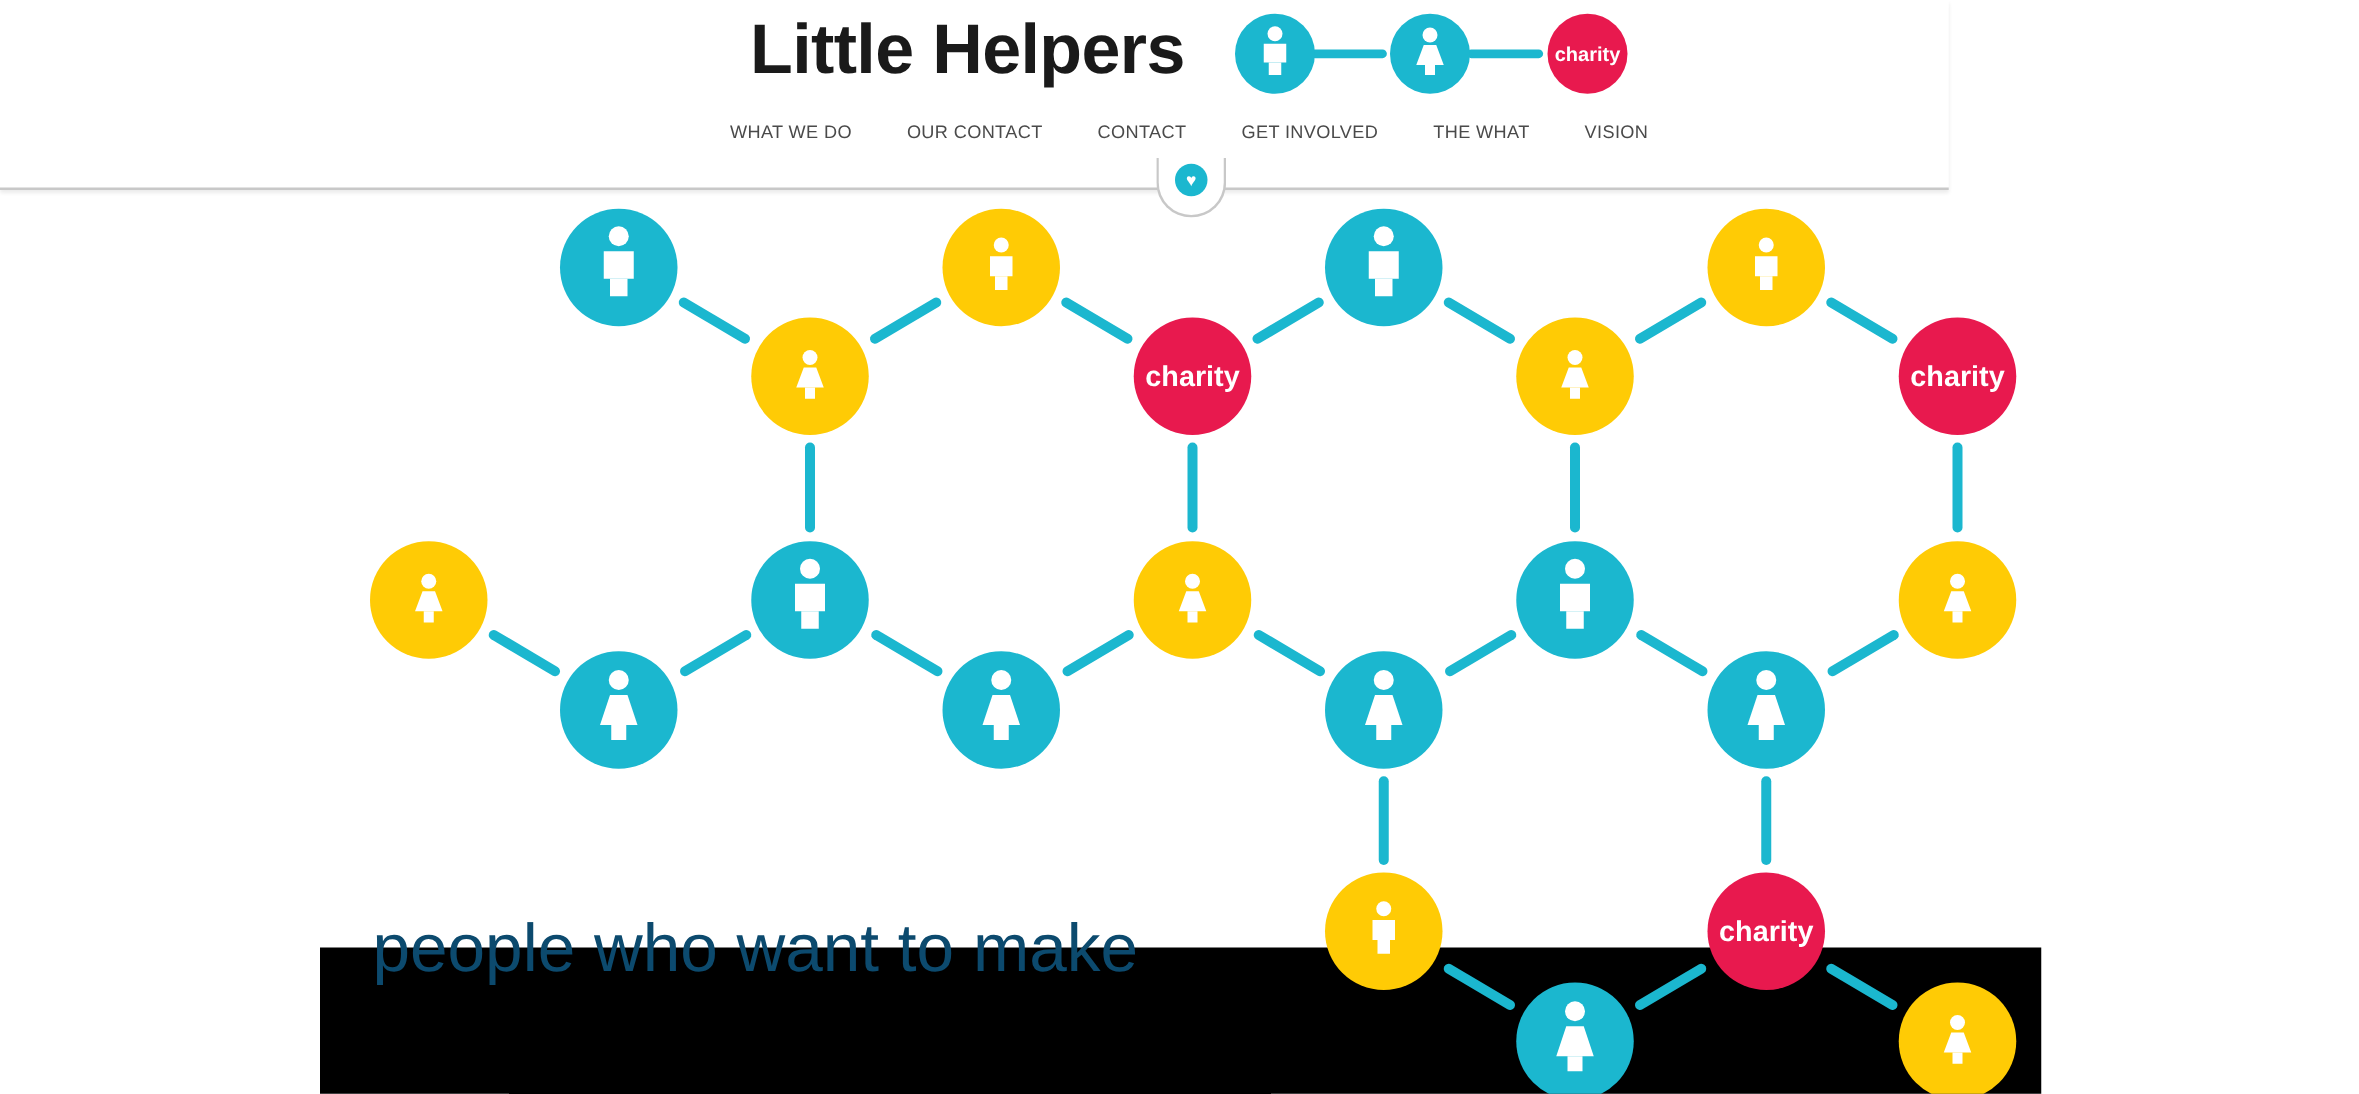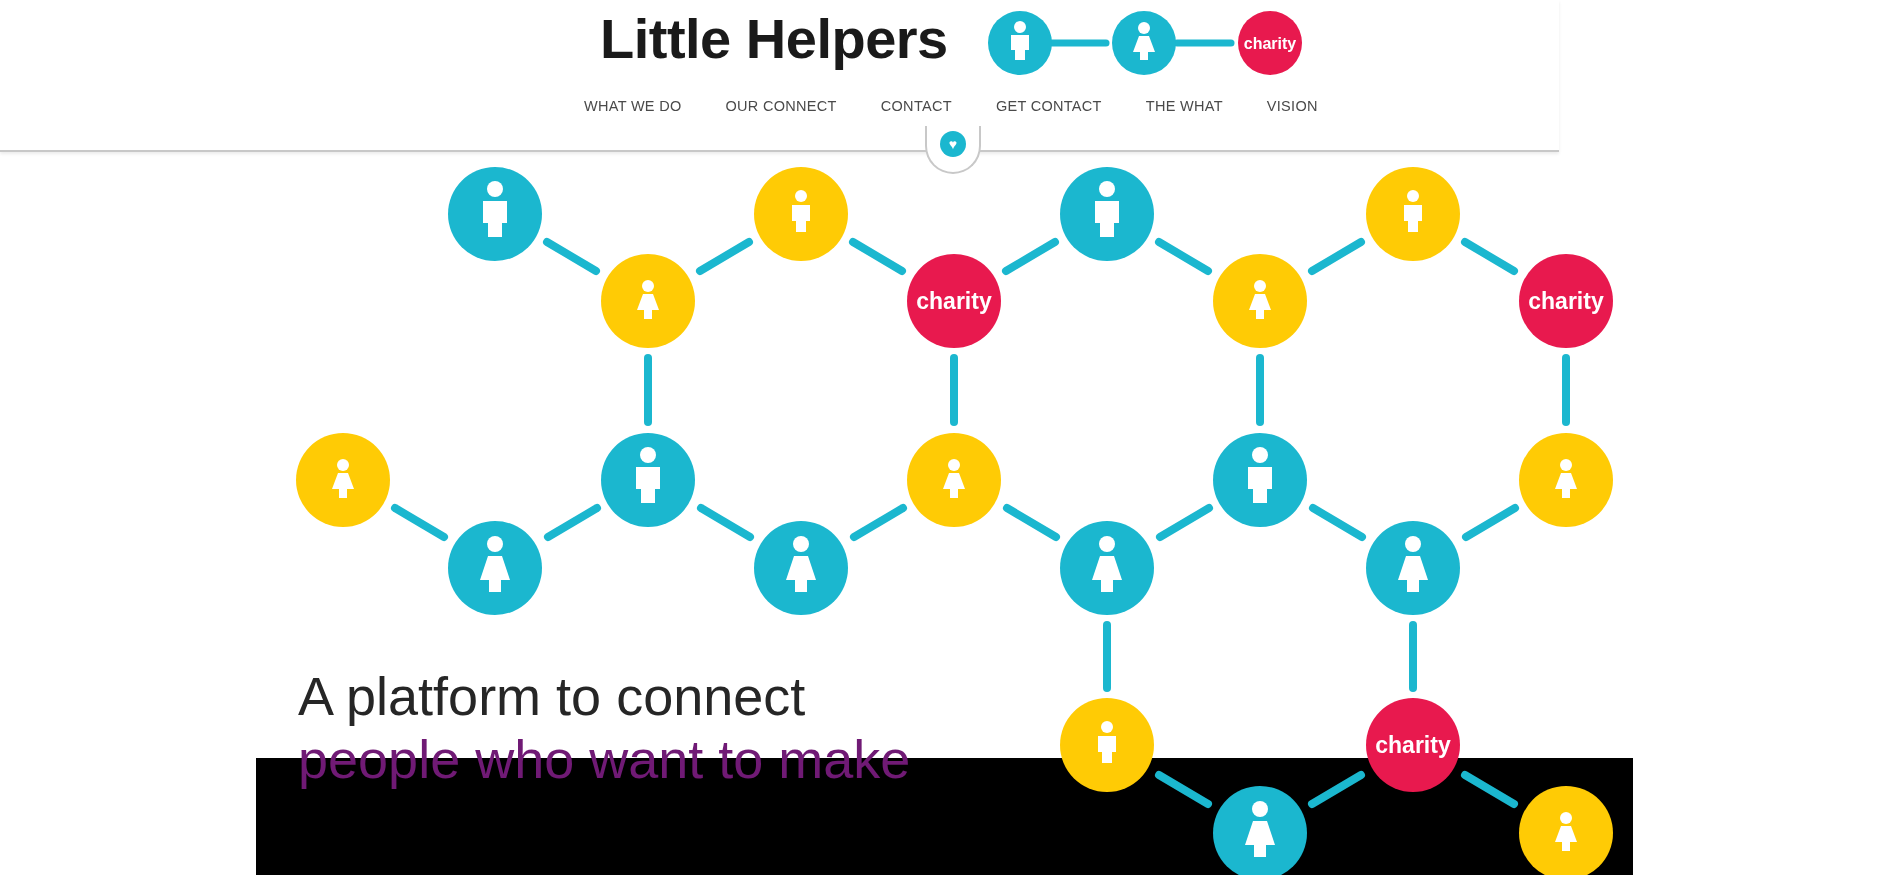--- a/index.html
+++ b/index.html
@@ -43,21 +43,21 @@
   .network { position:absolute; left:0; top:0; z-index:1; }
   .band {
     position:absolute; left:256px; top:758px; width:1377px; height:117px;
     background:#000000; z-index:0;
   }
   .headline {
     position:absolute; left:298px; top:665px; width:720px;
     font-size:54px; line-height:63px; color:#262626;
     font-weight:normal; margin:0; z-index:2;
   }
-  .headline .dim { color:#701a75; }
+  .headline .dim { color:#0c4a6e; }
   .node-label { font-family:"Liberation Sans", sans-serif; font-weight:bold; }
 </style>
 </head>
 <body>
 
 <div class="band"></div>
 
 <svg class="network" width="1887" height="875" viewBox="0 0 1887 875">
   <defs>
     <g id="man-large">
@@ -199,21 +199,21 @@
       <circle r="47" fill="#1bb7cf"></circle>
       <use href="#woman-large"></use>
     </g>
   <g transform="translate(1566,833)">
       <circle r="47" fill="#ffcb05"></circle>
       <use href="#woman-small"></use>
     </g>
 </svg>
 
 <h1 class="headline">
-  <span>A platform to connect</span><br>
+  <br>
   <span class="dim">people who want to make</span><br>
 </h1>
 
 <header class="header">
   <a class="brand">Little Helpers</a>
 
   <svg class="logo-svg" width="330" height="80" viewBox="0 0 330 80">
     <line x1="72" y1="38" x2="126" y2="38" stroke="#1bb7cf" stroke-width="7" stroke-linecap="round"></line>
     <line x1="197" y1="38" x2="251" y2="38" stroke="#1bb7cf" stroke-width="7" stroke-linecap="round"></line>
     <g transform="translate(40,38)">
@@ -229,23 +229,23 @@
       <rect x="-4" y="9" width="8" height="8" fill="#fff"></rect>
     </g>
     <g transform="translate(290,38)">
       <circle r="32" fill="#e8194e"></circle>
       <text class="node-label" x="0" y="6" text-anchor="middle" font-size="16" fill="#fff">charity</text>
     </g>
   </svg>
 
   <nav class="nav">
     <a href="#">WHAT WE DO</a>
-    <a href="#">OUR CONNECT</a>
+    <a href="#">OUR CONTACT</a>
     <a href="#">CONTACT</a>
-    <a href="#">GET CONTACT</a>
+    <a href="#">GET INVOLVED</a>
     <a href="#">THE WHAT</a>
     <a href="#">VISION</a>
   </nav>
 </header>
 
 <div class="heart-tab">
   <div class="heart-btn">
     <span>♥</span>
   </div>
 </div>

